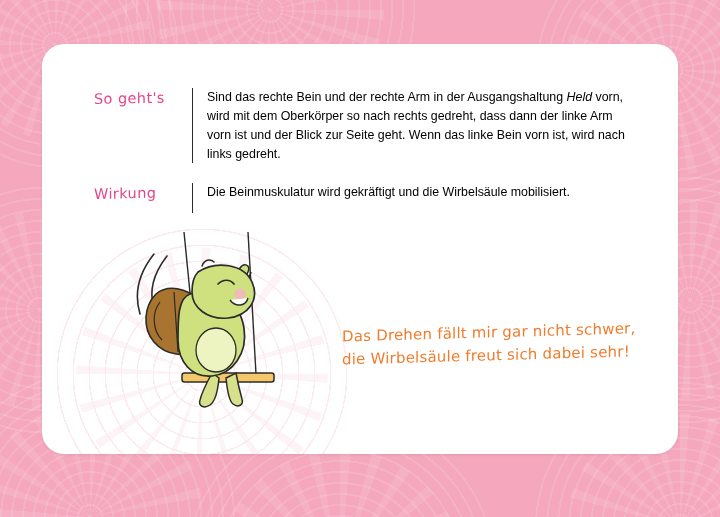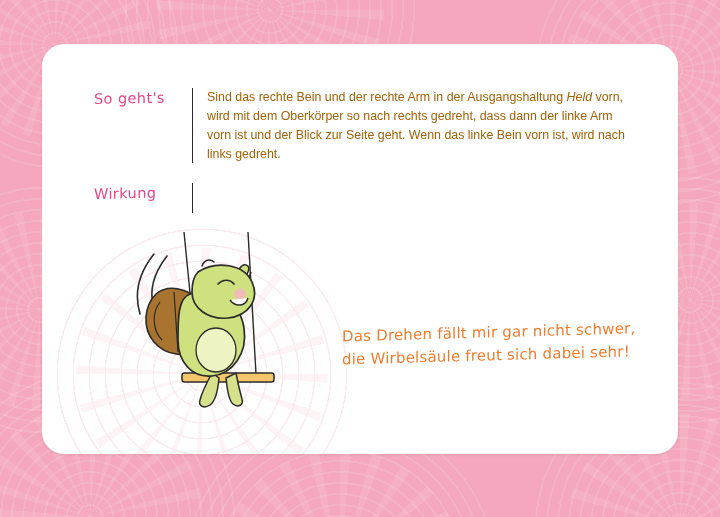--- a/index.html
+++ b/index.html
@@ -122,21 +122,21 @@
     width: 1px;
     align-self: stretch;
     background: #2b2b2b;
     margin-right: 14px;
     min-height: 62px;
   }
   .row.wirkung .rule { min-height: 30px; }
 
   .row-text {
     flex: 1;
-    color: #a16207;
+    color: #000000;
     font-size: 12.4px;
     line-height: 1.52;
   }
   .row-text em { font-style: italic; }
 
   
   .illustration {
     position: absolute;
     left: 78px;
     top: 188px;
@@ -180,20 +180,21 @@
 
       <div class="row sogehts">
         <div class="row-label">So geht's</div>
         <div class="rule"></div>
         <div class="row-text"><span>Sind das rechte Bein und der rechte Arm in der Ausgangshaltung </span><em>Held</em><span> vorn, wird mit dem Oberkörper so nach rechts gedreht, dass dann der linke Arm vorn ist und der Blick zur Seite geht. Wenn das linke Bein vorn ist, wird nach links gedreht.</span></div>
       </div>
 
       <div class="row wirkung">
         <div class="row-label">Wirkung</div>
         <div class="rule"></div>
+        <div class="row-text">Die Beinmuskulatur wird gekräftigt und die Wirbelsäule mobilisiert.</div>
       </div>
 
     </div>
 
     <div class="illustration">
       <svg width="220" height="190" viewBox="0 0 220 190" xmlns="http://www.w3.org/2000/svg">
 
         <g stroke="#2b2b2b" stroke-width="1.6" fill="none" stroke-linecap="round">
           <path d="M34,22 C18,42 14,62 20,82"></path>
           <path d="M47,24 C33,42 29,60 34,76"></path>

